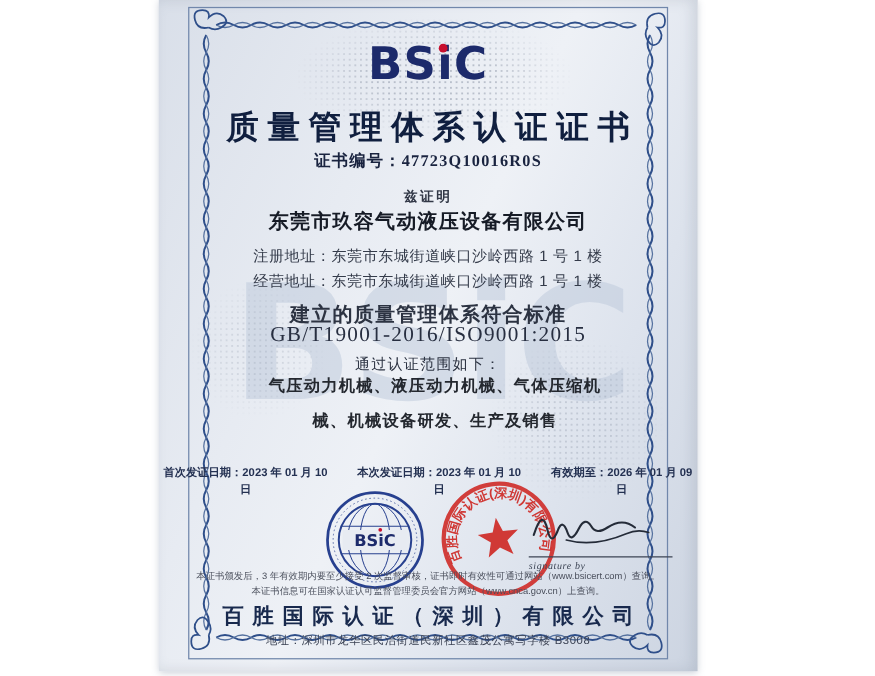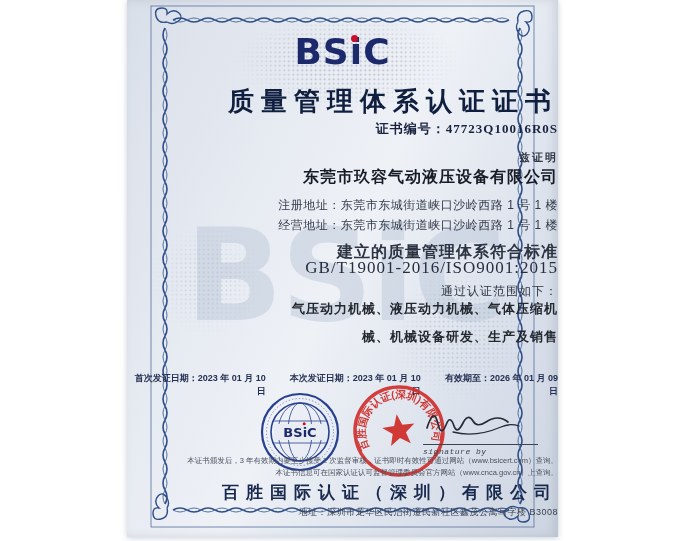--- a/index.html
+++ b/index.html
@@ -5,21 +5,21 @@
   html,body{margin:0;padding:0;}
   body{
     width:700px;height:541px;background:#ffffff;overflow:hidden;position:relative;
     font-family:"Liberation Sans","DejaVu Sans",sans-serif;
   }
   .paper{
     position:absolute;left:127px;top:0;width:431px;height:537px;
     background:linear-gradient(115deg,#d9dfe9 0%,#e7ebf2 32%,#eef1f6 50%,#dde3ed 74%,#ccd4e1 100%);
     box-shadow:inset -4px 0 10px rgba(100,110,130,.18), 0 1px 6px rgba(140,150,170,.45);
   }
-  .abs{position:absolute;left:0;right:0;text-align:right;}
+  .abs{position:absolute;left:0;right:0;text-align:center;}
   
   .watermark{
     position:absolute;left:18px;top:212px;width:400px;text-align:center;
     font-weight:900;font-size:128px;letter-spacing:-2px;color:#bdc9db;opacity:.5;
     font-family:"DejaVu Sans","Liberation Sans",sans-serif;line-height:1;
   }
   .dots{
     position:absolute;
     background-image:radial-gradient(circle,rgba(130,140,158,.55) .8px,transparent 1.1px);
     background-size:4.5px 4.5px;
@@ -62,21 +62,21 @@
   .scope-1{top:300px;}
   .scope-2{top:328px;}
   
   .dates{top:372px;display:flex;justify-content:center;gap:16px;font-size:9px;font-weight:bold;color:#243152;}
   
   .blue-seal{position:absolute;left:133px;top:392px;}
   .red-seal{position:absolute;left:224px;top:383px;transform:rotate(-8deg);}
   .signature{position:absolute;left:296px;top:398px;width:115px;}
   .signature .sig-line{border:0;border-top:1px solid #3c4454;margin:0 0 2px 0;width:100%;}
   .signature .sig-caption{
-    font-family:Liberation Mono, monospace;font-style:italic;
+    font-family:Liberation Serif, serif;font-style:italic;
     font-size:8px;color:#3c4454;text-align:left;letter-spacing:.5px;
   }
   
   .fine-print{font-size:7.5px;color:#4a4f5c;white-space:nowrap;letter-spacing:0;}
   .fp-1{top:456px;}
   .fp-2{top:468px;}
   .issuer-name{top:481px;font-size:17px;font-weight:bold;color:#18294d;letter-spacing:7px;text-indent:7px;}
   .issuer-address{top:506px;font-size:9px;color:#3a4152;letter-spacing:.5px;}
 </style>
 </head>

